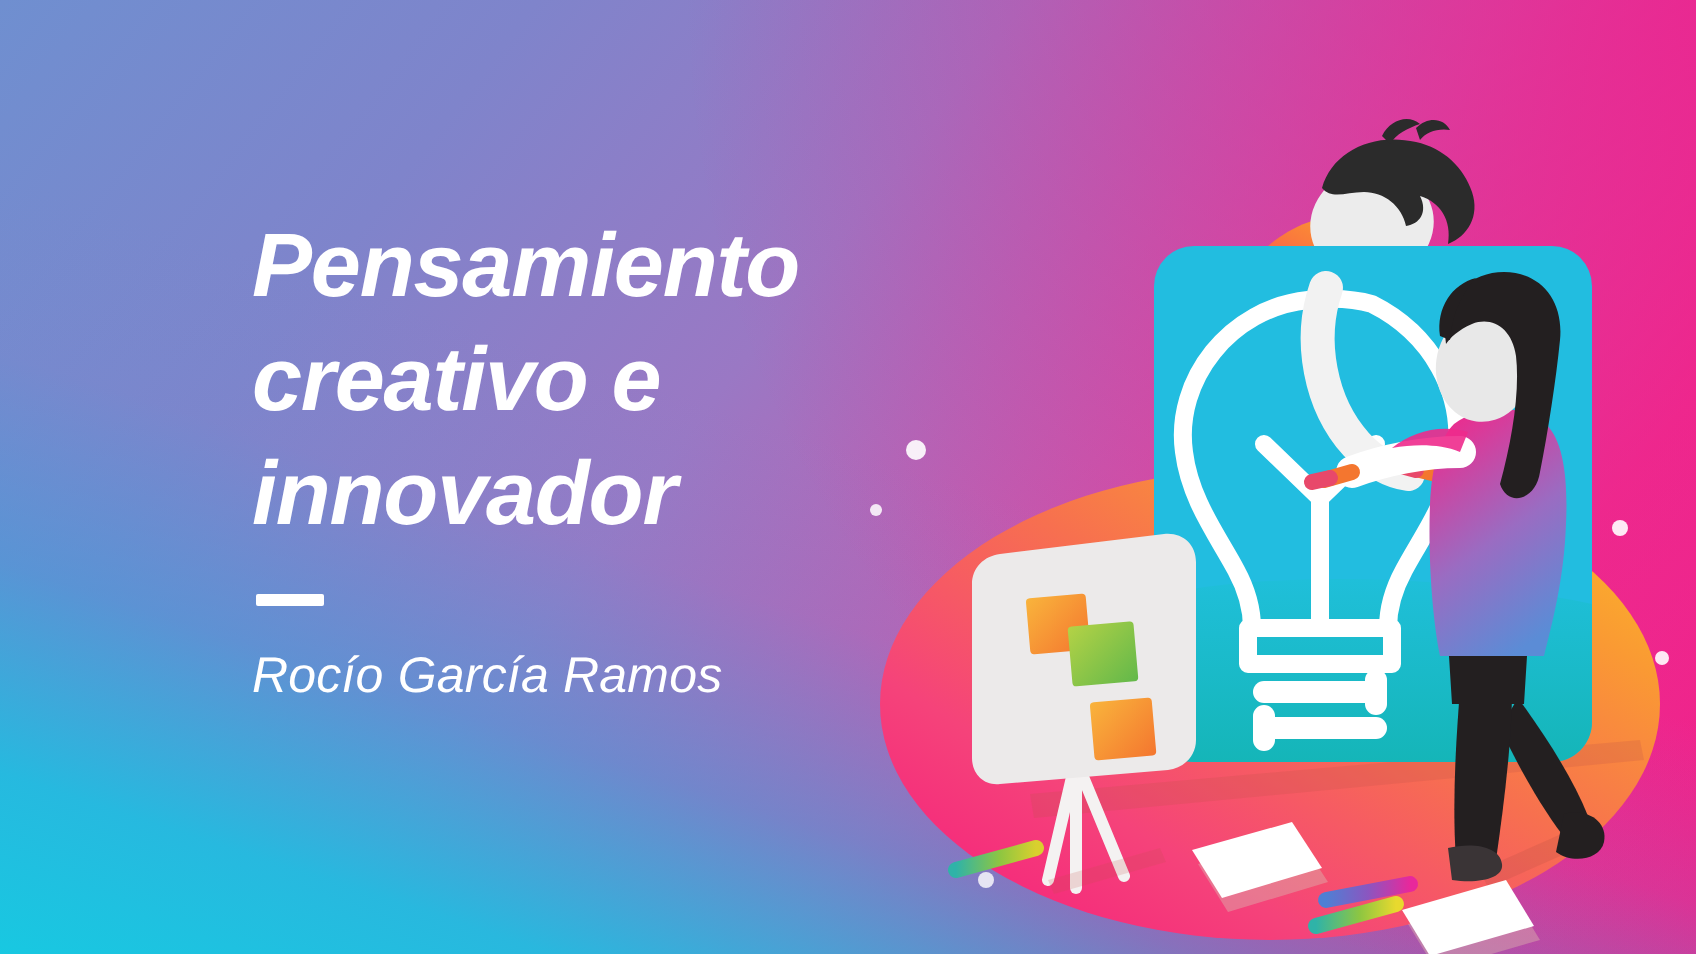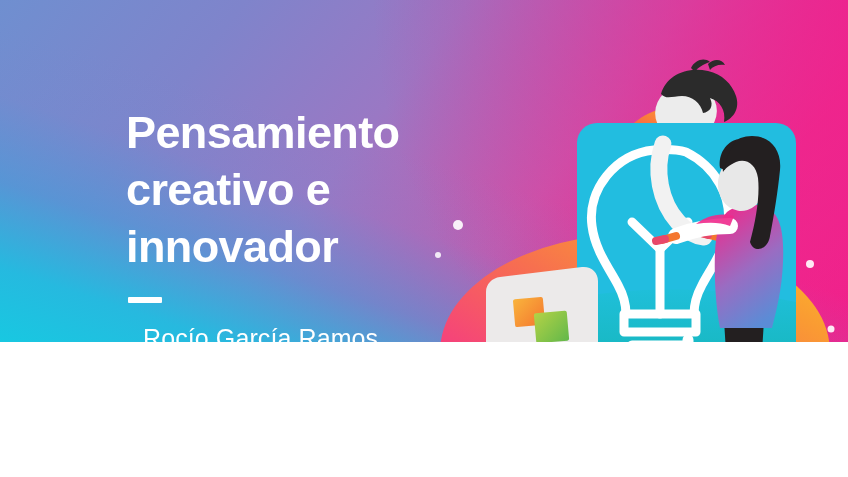--- a/index.html
+++ b/index.html
@@ -7,29 +7,30 @@
     margin: 0;
     padding: 0;
     background: #ffffff;
   }
   body {
     font-family: "Liberation Sans", sans-serif;
   }
   .slide {
     position: relative;
     width: 848px;
-    height: 342px;
+    height: 477px;
     overflow: hidden;
     background: linear-gradient(128deg,
         #6f8fd0 0%,
         #7f84cb 22%,
         #9a78c4 42%,
         #c65aae 62%,
         #ec2e8e 82%,
         #f0218a 100%);
+    font-style: italic;
   }
   
   .bg-wash {
     position: absolute;
     inset: 0;
     background: linear-gradient(18deg,
         rgba(24,200,225,1) 0%,
         rgba(30,190,225,0.92) 12%,
         rgba(60,160,220,0.55) 26%,
         rgba(110,140,210,0.18) 40%,
@@ -64,21 +65,21 @@
     white-space: pre-line;
   }
   .title-divider {
     width: 34px;
     height: 6px;
     background: #ffffff;
     border-radius: 1px;
     margin: 22px 0 20px 2px;
   }
   .slide-subtitle {
-    margin: 17px;
+    margin: 0;
     color: #ffffff;
     font-size: 25px;
     line-height: 30px;
     font-weight: normal;
     letter-spacing: 0.1px;
   }
 
   
   .illustration {
     position: absolute;

